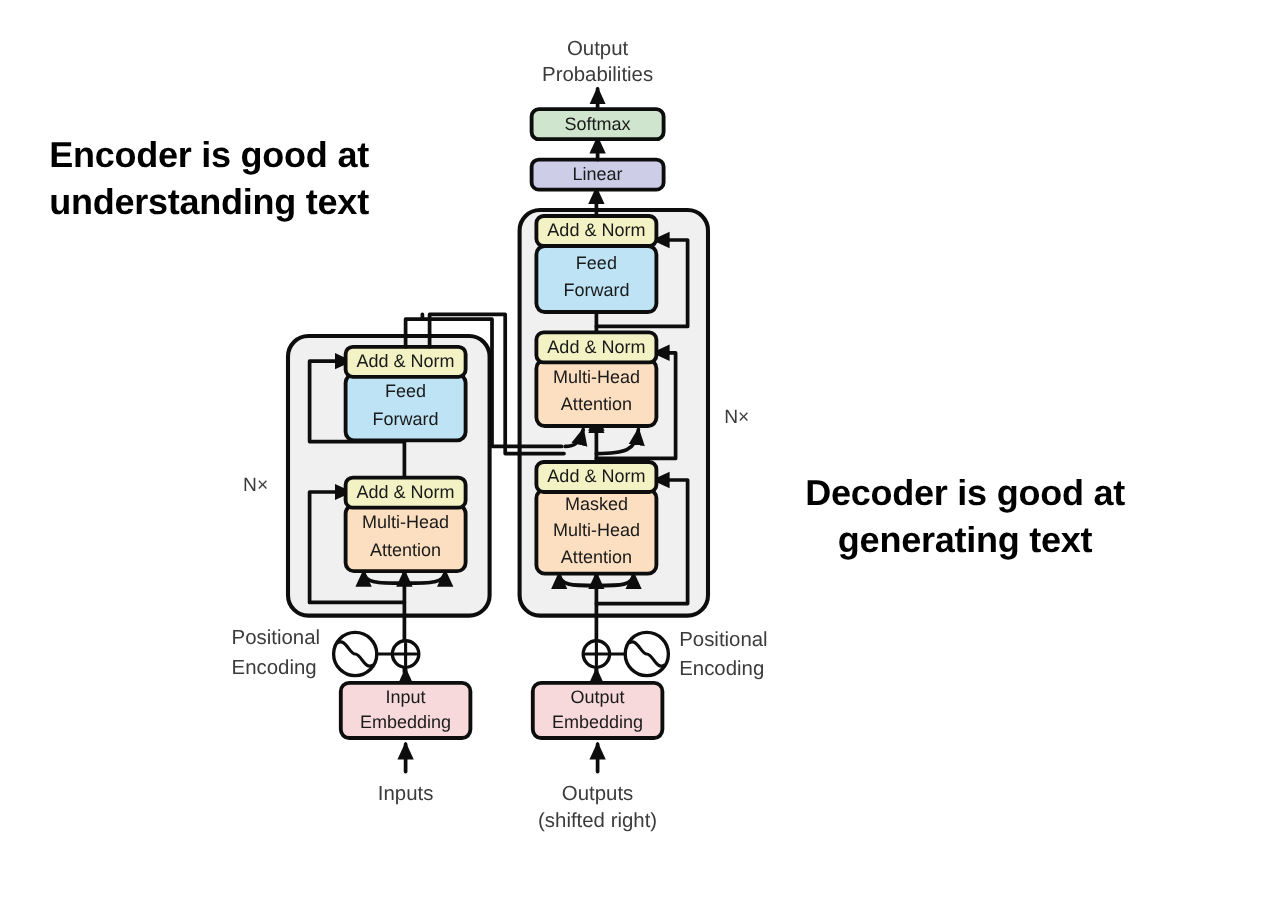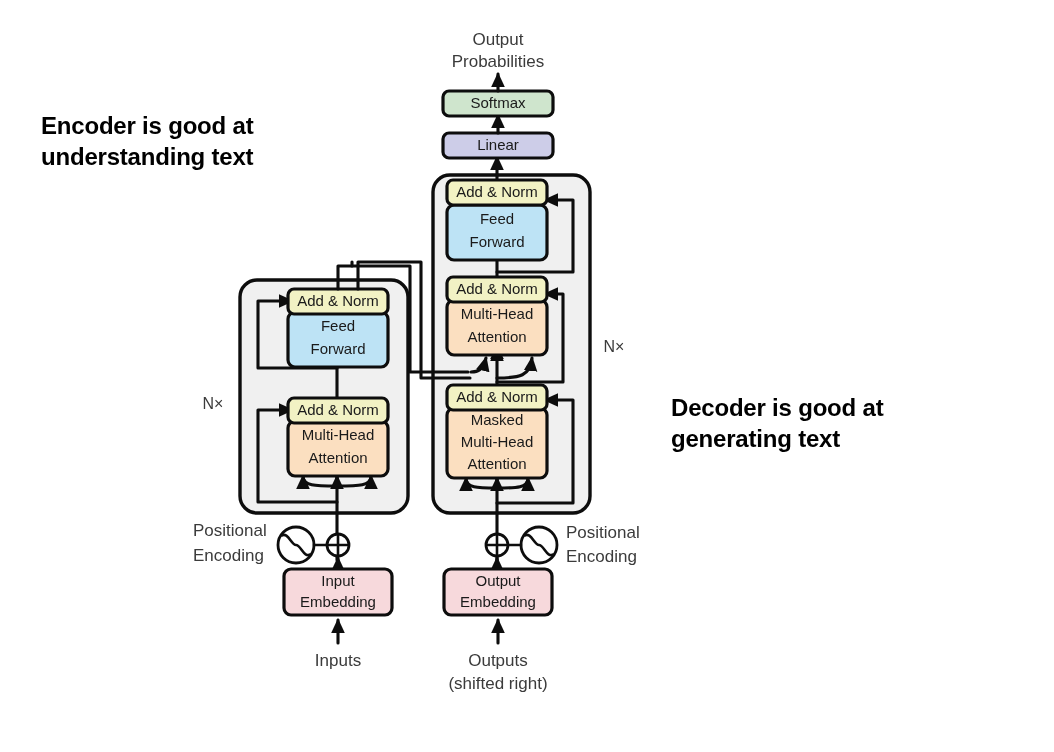--- a/index.html
+++ b/index.html
@@ -22,25 +22,25 @@
     font-family:"Liberation Sans","DejaVu Sans",sans-serif;
     font-size:16px; fill:#3b3b3b; text-anchor:middle; dominant-baseline:middle;
   }
   .pe-text{
     font-family:"Liberation Sans","DejaVu Sans",sans-serif;
     font-size:17px; fill:#3b3b3b; dominant-baseline:middle;
   }
   .annot{
     position:absolute;
     font-family:"Liberation Sans","DejaVu Sans",sans-serif;
-    font-size:24px; font-weight:700; color:#000000; line-height:1.30;
+    font-size:30px; font-weight:700; color:#000000; line-height:1.30;
     letter-spacing:-0.2px; white-space:pre-line;
   }
   #annot-encoder{left:41px;top:110px;}
-  #annot-decoder{left:671px;top:392px;}
+  #annot-decoder{left:671px;top:392px;text-align:center;}
 
   .panel{fill:#f0f0f0;stroke:#0d0d0d;stroke-width:3.4;}
   .nodebox{stroke:#0d0d0d;stroke-width:3.2;}
   .wire{stroke:#0d0d0d;stroke-width:3.1;fill:none;stroke-linecap:round;stroke-linejoin:round;}
   .wire-thin{stroke:#0d0d0d;stroke-width:2.6;fill:none;stroke-linecap:round;stroke-linejoin:round;}
   .pe-circle{fill:#ffffff;stroke:#0d0d0d;stroke-width:2.8;}
   .pe-wave{fill:none;stroke:#0d0d0d;stroke-width:2.6;}
 </style>
 </head>
 <body>

